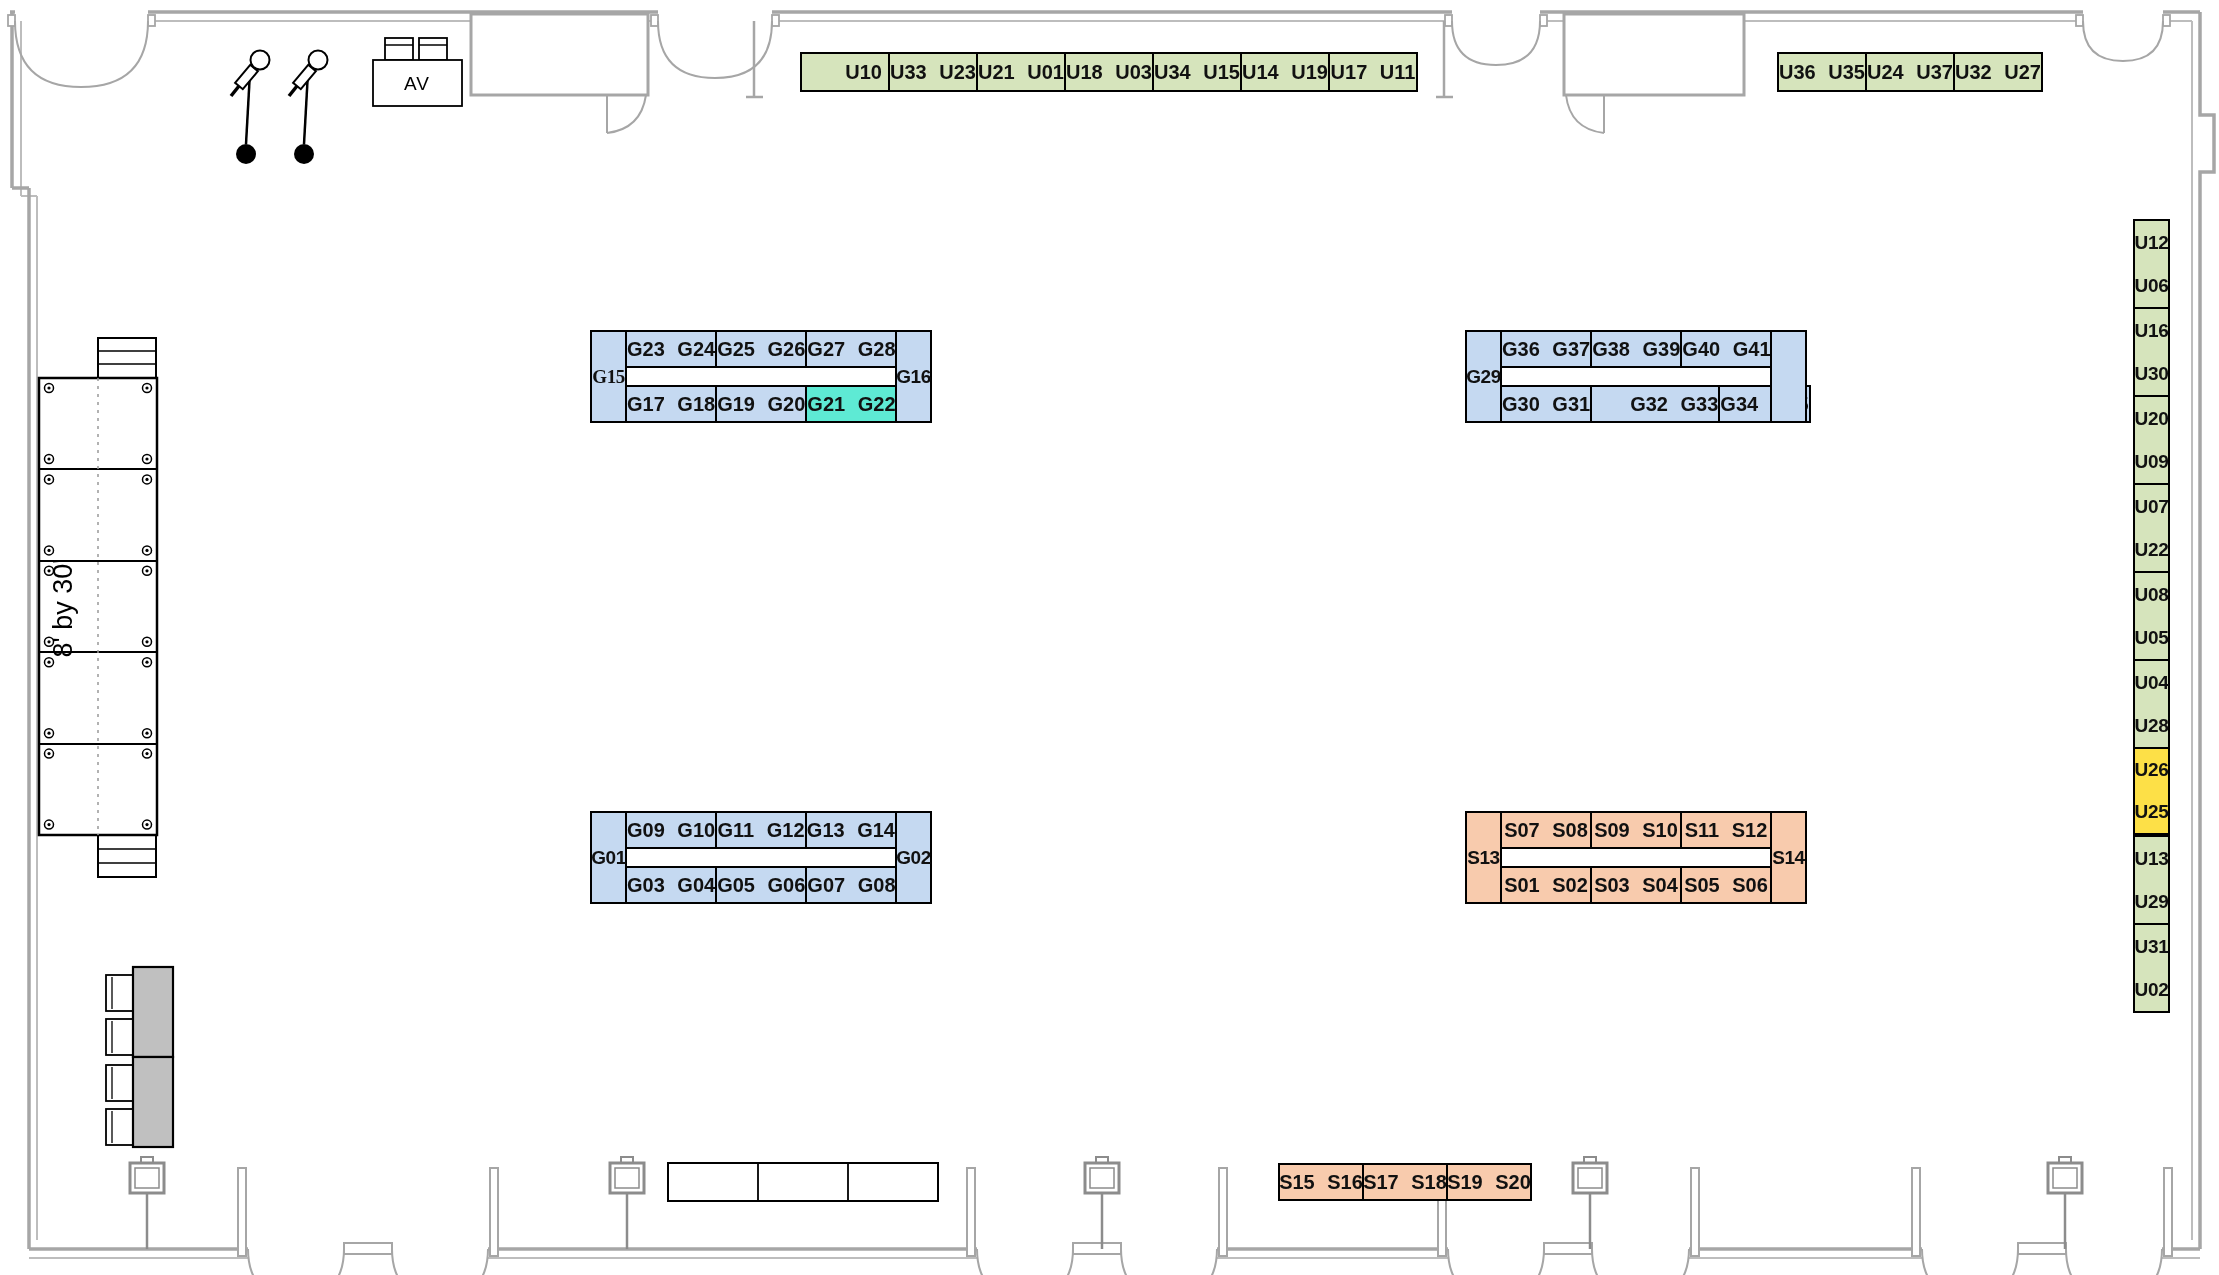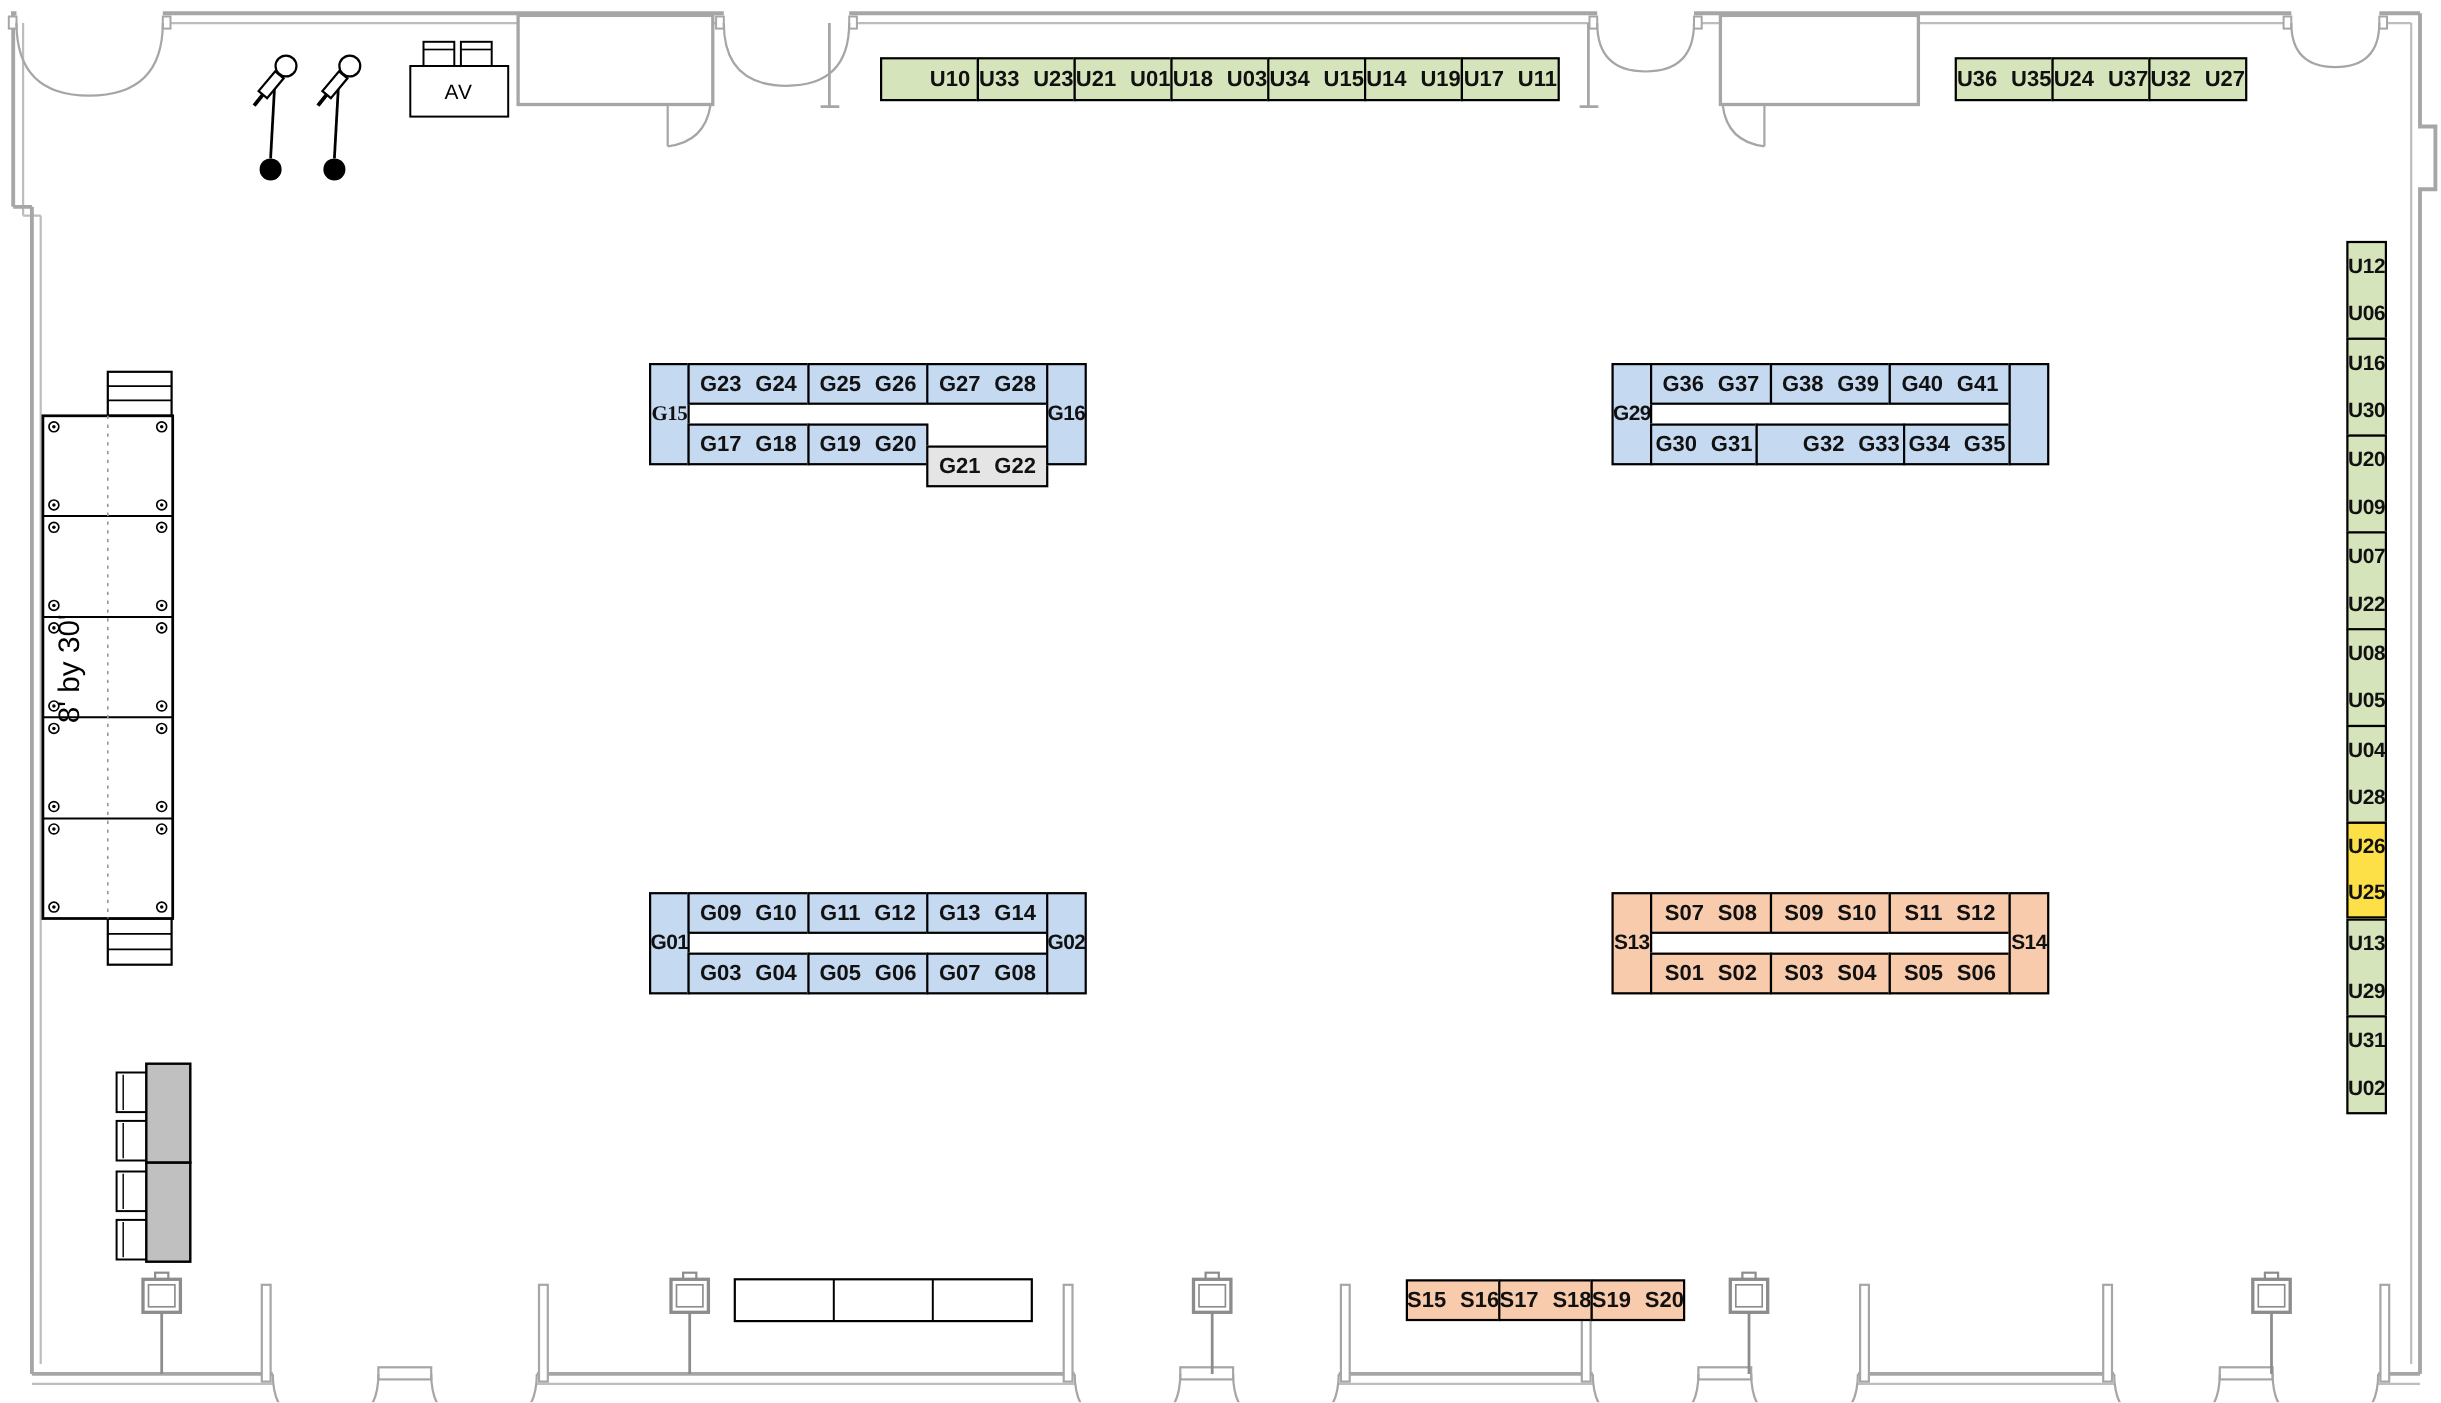--- a/index.html
+++ b/index.html
@@ -10,21 +10,21 @@
   .boothrow{position:absolute;display:flex;z-index:2;}
   .cell{border:2px solid #000;box-sizing:border-box;display:flex;align-items:center;
         justify-content:center;font-weight:bold;font-size:20px;color:#111;
         word-spacing:7px;margin-left:-2px;white-space:nowrap;}
   .boothrow .cell:first-child,.cluster .cell:first-child{margin-left:0;}
   .colblock{position:absolute;border:2px solid #000;box-sizing:border-box;display:flex;
             flex-direction:column;justify-content:space-around;align-items:center;z-index:2;}
   .colcell{font-weight:bold;font-size:19px;color:#111;display:flex;align-items:center;letter-spacing:-0.3px;}
   .cluster{position:absolute;display:flex;z-index:2;}
   .cluster .end{width:37px;height:93px;font-size:19px;letter-spacing:-0.5px;padding:0;flex:none;}
-  .cluster .mid{display:flex;flex-direction:column;margin-left:-2px;width:328px;}
+  .cluster .mid{display:flex;flex-direction:column;margin-left:-2px;width:272px;}
   .cluster .mrow{display:flex;height:38px;}
   .cluster .mrow .cell{flex:1;height:38px;}
   .cluster .spacer{flex:1;background:transparent;}
   .cluster .end.right{margin-left:-2px;}
   
   #legend{position:absolute;left:974px;top:500px;width:438px;height:240px;background:#fff;
           border:3px solid #404040;box-sizing:border-box;z-index:3;
           box-shadow:3px 3px 4px rgba(0,0,0,0.25);}
   #legend-title{position:absolute;top:-17px;left:50%;transform:translateX(-50%);
                 background:#fff;padding:0 14px;font-weight:bold;font-size:27px;color:#000;}
@@ -270,21 +270,21 @@
       <div class="mid">
         <div class="mrow">
           <div class="cell" style="background: rgb(197, 217, 241);">G23 G24</div>
           <div class="cell" style="background: rgb(197, 217, 241);">G25 G26</div>
           <div class="cell" style="background: rgb(197, 217, 241);">G27 G28</div>
         </div>
         <div class="spacer"></div>
         <div class="mrow">
           <div class="cell" style="background: rgb(197, 217, 241);">G17 G18</div>
           <div class="cell" style="background: rgb(197, 217, 241);">G19 G20</div>
-          <div class="cell" style="background: #e5e5e5; margin-top: 20px;">G21 G22</div>
+          <div class="cell" style="background: #5eead4;">G21 G22</div>
         </div>
       </div>
       <div class="cell end right" style="background: rgb(197, 217, 241);">G16</div>
     </div>
     <div class="cluster" style="left: 1465px; top: 330px; height: 93px;">
       <div class="cell end" style="background: rgb(197, 217, 241);">G29</div>
       <div class="mid">
         <div class="mrow">
           <div class="cell" style="background: rgb(197, 217, 241);">G36 G37</div>
           <div class="cell" style="background: rgb(197, 217, 241);">G38 G39</div>

